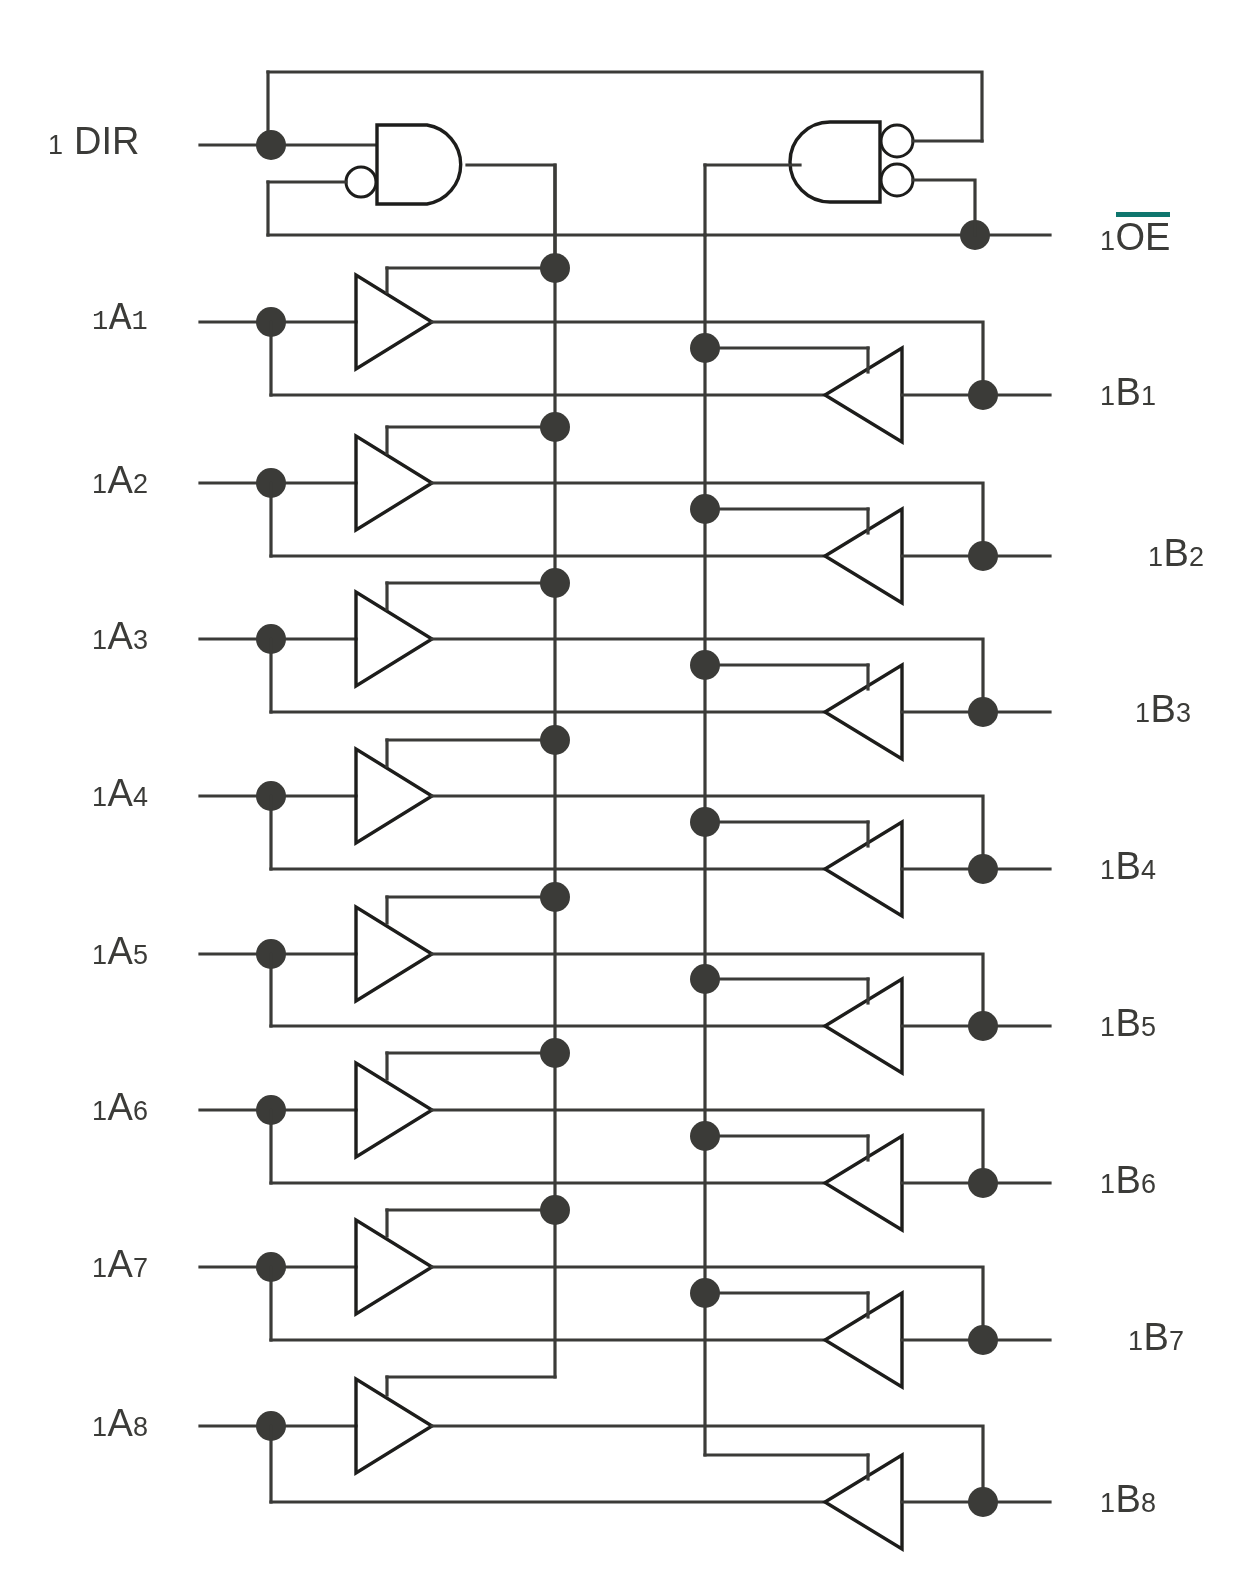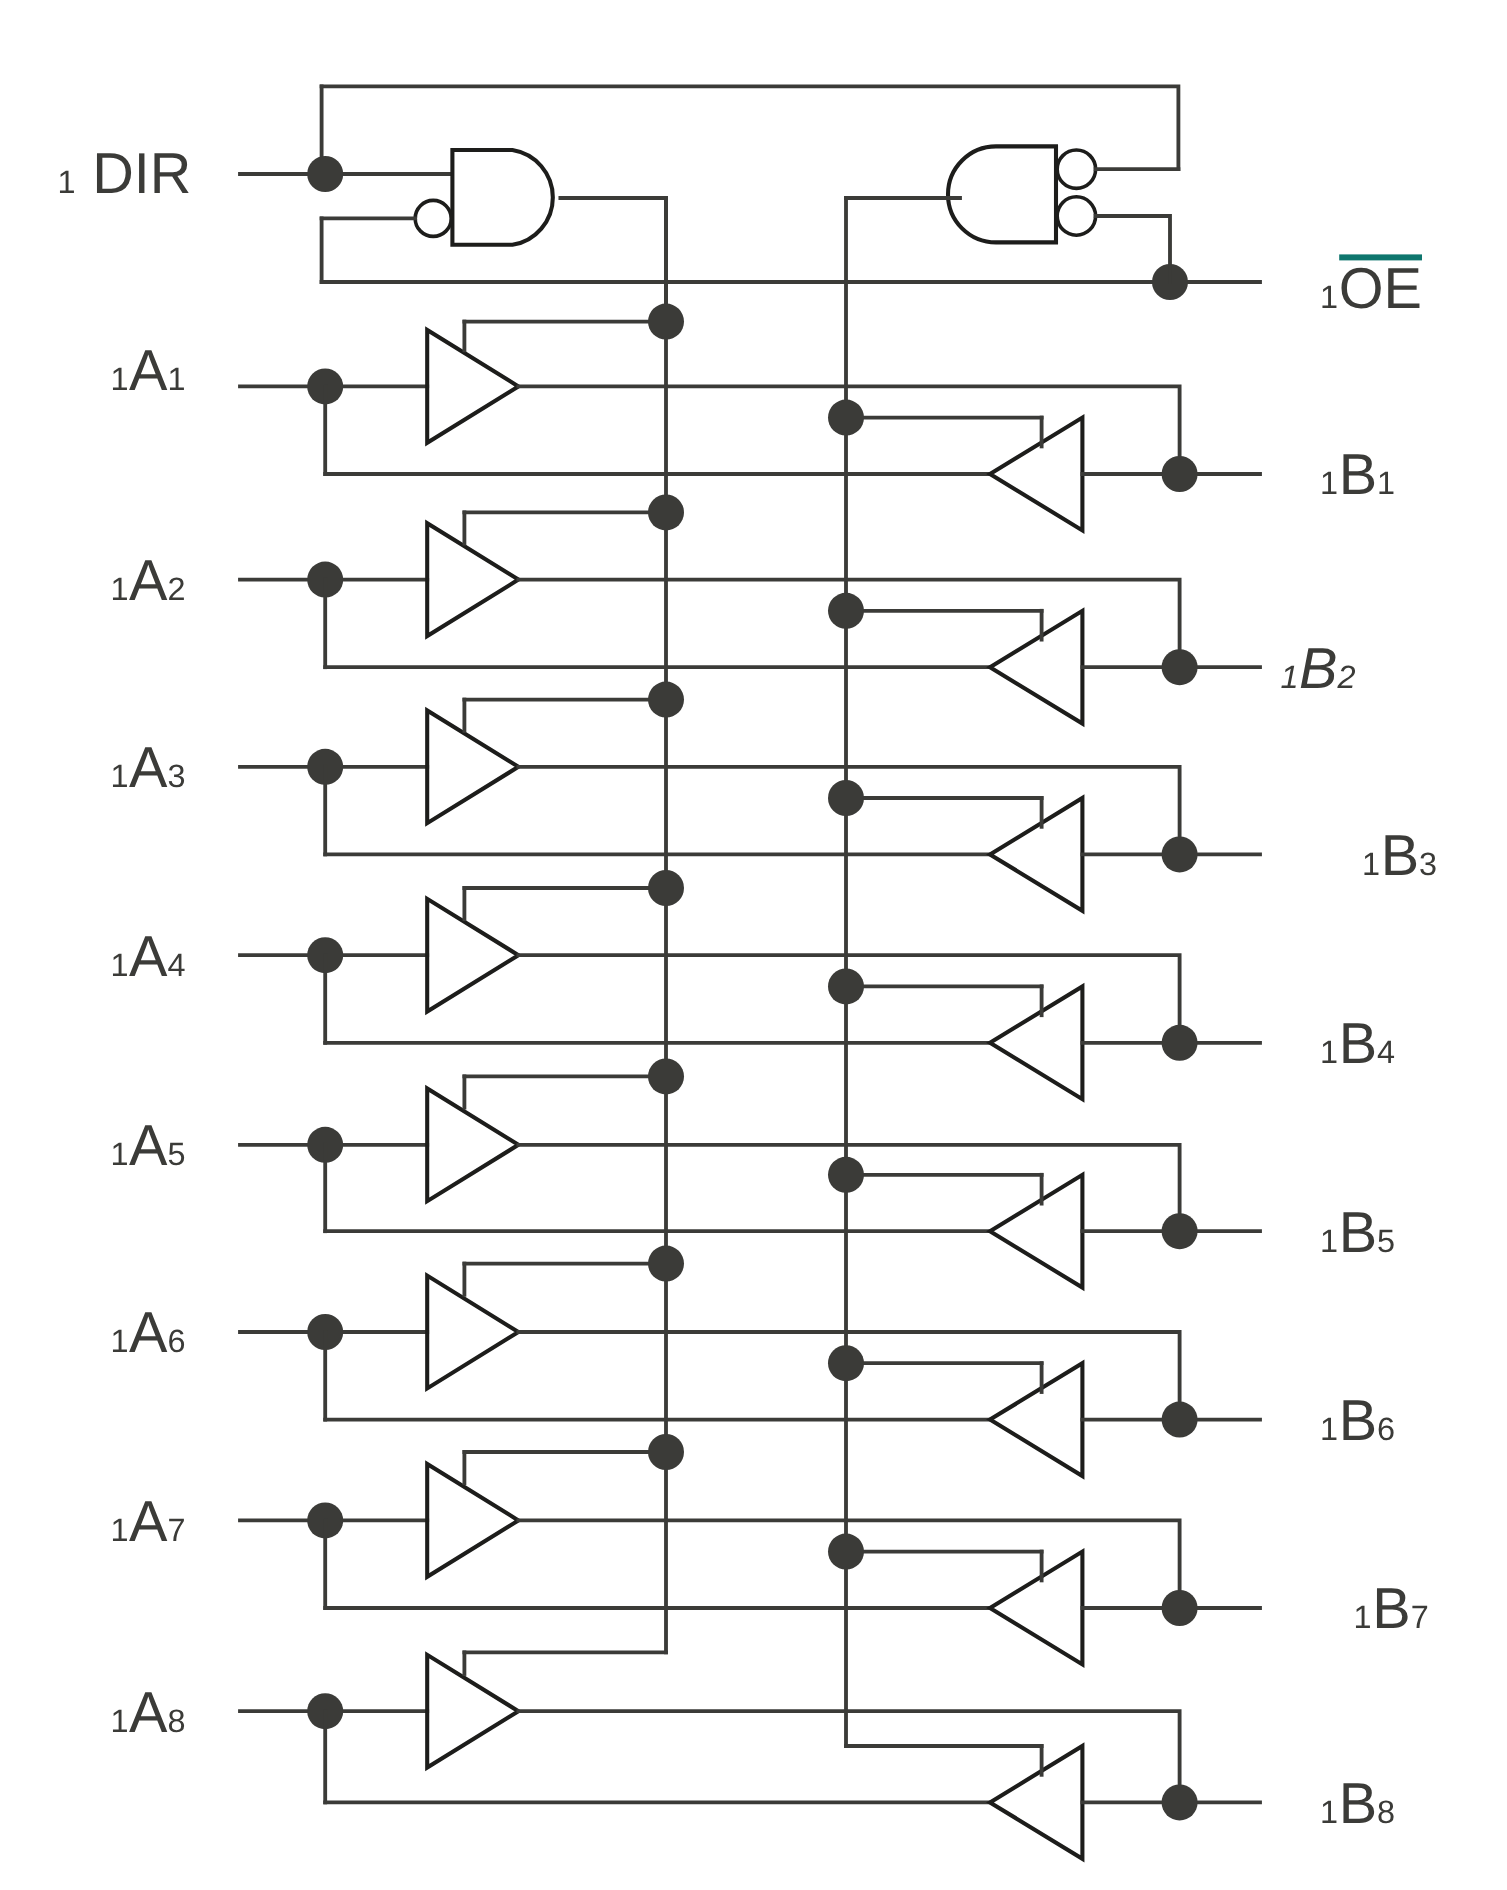--- a/index.html
+++ b/index.html
@@ -8,21 +8,21 @@
   svg#schematic{position:absolute;left:0;top:0;width:1256px;height:1575px;}
   .wire{stroke:#3b3b38;stroke-width:3.2;fill:none;stroke-linecap:square;}
   .gate{stroke:#1d1d1b;stroke-width:3.4;fill:#ffffff;}
   .gate-open{stroke:#1d1d1b;stroke-width:3.4;fill:none;}
   .bubble{stroke:#1d1d1b;stroke-width:3.0;fill:#ffffff;}
   .dot{fill:#3b3b38;}
   .lbl{position:absolute;color:#3b3b38;font-family:"Liberation Sans",sans-serif;
        font-size:38px;line-height:1;white-space:nowrap;}
   .lbl .pre{font-size:27px;vertical-align:baseline;letter-spacing:0.5px;}
   .lbl .post{font-size:27px;vertical-align:baseline;}
-  .lbl .big{font-size:48px;}
+  .lbl .big{font-size:38px;}
   .ovl{border-top:5px solid #0f766e;padding-top:1px;display:inline-block;line-height:1;}
   .lbl-right{text-align:left;}
 </style>
 </head>
 <body>
 
 <div id="stage">
 
   <svg id="schematic" viewBox="0 0 1256 1575">
 
@@ -205,21 +205,21 @@
         <circle class="dot" cx="983" cy="1502" r="15"></circle>
       </g>
 
     </g>
   </svg>
 
   <div class="lbl" style="left:48px;top:122px;">
     <span class="pre">1</span><span class="big">&nbsp;</span><span class="big">DIR</span>
   </div>
 
-  <div class="lbl" style="left:92px;top:286px;">
+  <div class="lbl" style="left:92px;top:300px;font-family:Liberation Mono, monospace;">
     <span class="pre">1</span><span class="big">A</span><span class="post">1</span>
   </div>
   <div class="lbl" style="left:92px;top:461px;">
     <span class="pre">1</span><span class="big">A</span><span class="post">2</span>
   </div>
   <div class="lbl" style="left:92px;top:617px;">
     <span class="pre">1</span><span class="big">A</span><span class="post">3</span>
   </div>
   <div class="lbl" style="left:92px;top:774px;">
     <span class="pre">1</span><span class="big">A</span><span class="post">4</span>
@@ -237,21 +237,21 @@
     <span class="pre">1</span><span class="big">A</span><span class="post">8</span>
   </div>
 
   <div class="lbl lbl-right" style="left:1100px;top:212px;">
     <span class="pre">1</span><span class="big ovl">OE</span>
   </div>
 
   <div class="lbl lbl-right" style="left:1100px;top:373px;">
     <span class="pre">1</span><span class="big">B</span><span class="post">1</span>
   </div>
-  <div class="lbl lbl-right" style="left:1067px;top:534px;font-style:italic;">
+  <div class="lbl lbl-right" style="left:1148px;top:534px;">
     <span class="pre">1</span><span class="big">B</span><span class="post">2</span>
   </div>
   <div class="lbl lbl-right" style="left:1135px;top:690px;">
     <span class="pre">1</span><span class="big">B</span><span class="post">3</span>
   </div>
   <div class="lbl lbl-right" style="left:1100px;top:847px;">
     <span class="pre">1</span><span class="big">B</span><span class="post">4</span>
   </div>
   <div class="lbl lbl-right" style="left:1100px;top:1004px;">
     <span class="pre">1</span><span class="big">B</span><span class="post">5</span>

